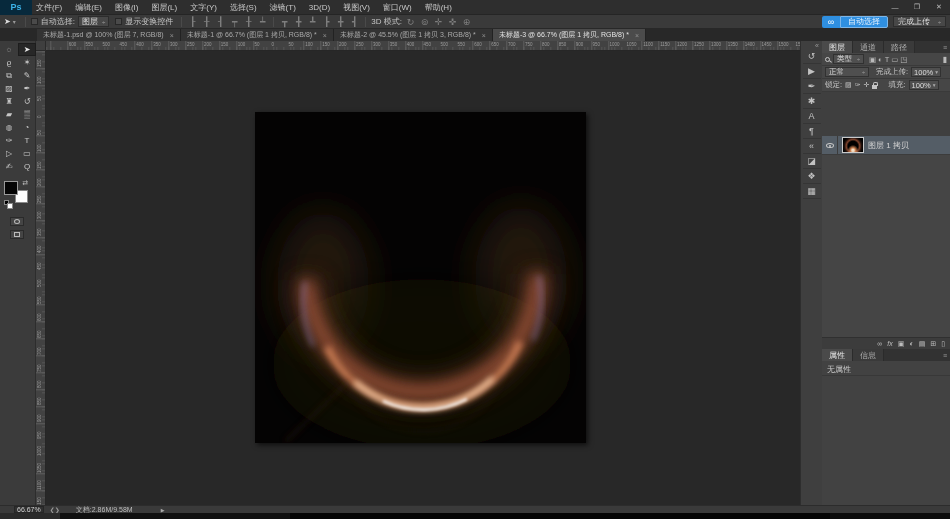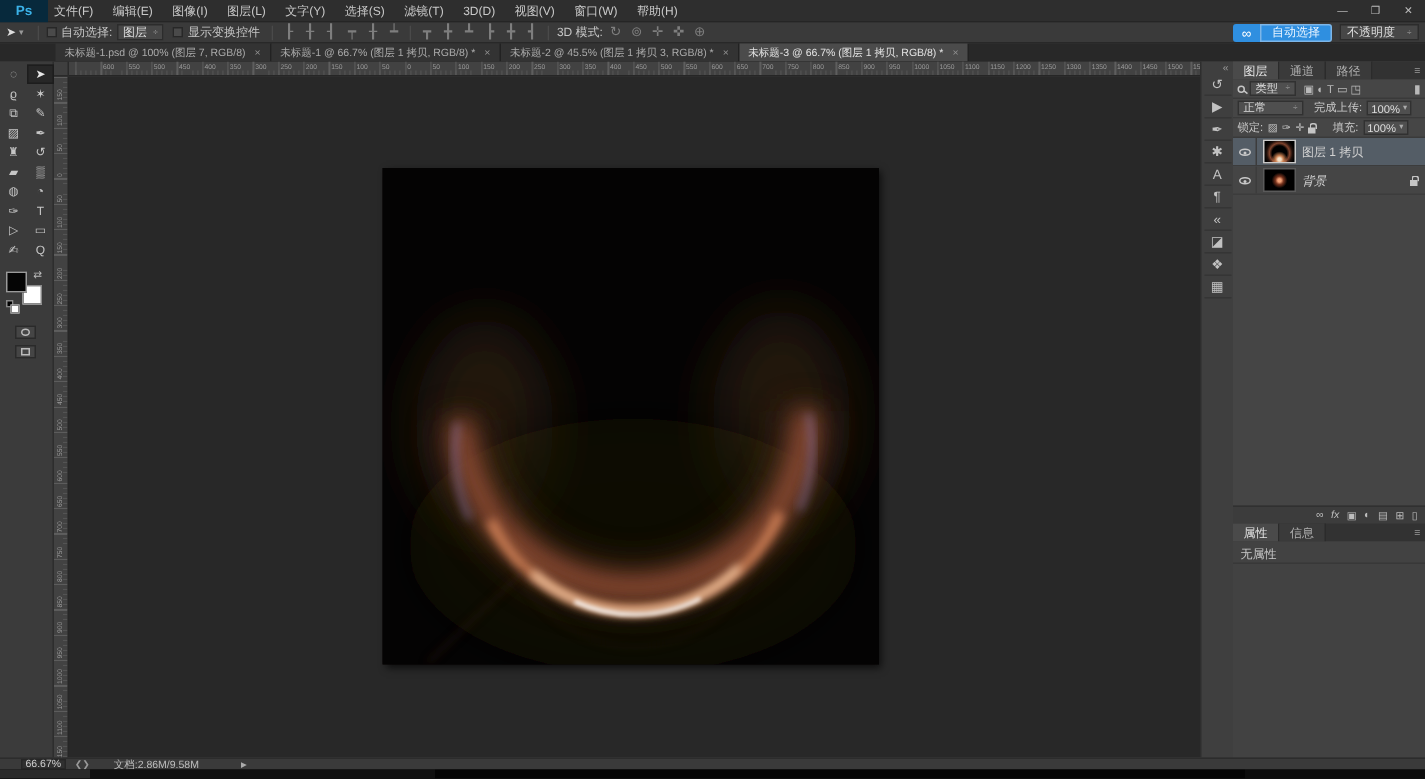--- a/index.html
+++ b/index.html
@@ -128,21 +128,21 @@
   .filt-toggle { margin-left:auto; color:#b9b9b9; font-size:8px; }
   .lock-icons { display:flex; gap:3px; font-size:7px; color:#c2c2c2; align-items:center; }
   .mag { width:5px; height:5px; border:1px solid #c5c5c5; border-radius:50%; position:relative;
     display:inline-block; }
   .mag:after { content:''; position:absolute; width:3px; height:1px; background:#c5c5c5;
     right:-2.5px; bottom:-1px; transform:rotate(40deg); }
   .lockico { width:5px; height:4px; background:#c5c5c5; position:relative; display:inline-block;
     margin-top:3px; }
   .lockico:before { content:''; position:absolute; top:-3px; left:0.5px; width:3px; height:3px;
     border:1px solid #c5c5c5; border-bottom:none; border-radius:2px 2px 0 0; }
-  .layerlist { flex:1; background:#454545; overflow:hidden; }
+  .layerlist { flex:1; background:#454545; overflow:hidden;margin-top:44px; }
   .layerrow { height:19px; display:flex; align-items:center; border-bottom:1px solid #3c3c3c;
     font-size:8px; color:#d2d2d2; }
   .layerrow.selected { background:#545d66; }
   .eye-cell { width:16px; height:100%; border-right:1px solid #3c3c3c; display:flex;
     align-items:center; justify-content:center; }
   .eye { width:8px; height:5px; border:1px solid #c9c9c9; border-radius:50%; position:relative; }
   .eye:after { content:''; position:absolute; left:2.5px; top:1px; width:2px; height:2px;
     border-radius:50%; background:#c9c9c9; }
   .thumb { width:22px; height:16px; background-color:#000; border:1px solid #5a5a5a; margin:0 4px; }
   .layerrow.selected .thumb { border-color:#c9c9c9; }
@@ -242,21 +242,21 @@
         <span style="color: rgb(126, 126, 126);">↻</span>
         <span style="color: rgb(126, 126, 126);">⊚</span>
         <span style="color: rgb(126, 126, 126);">✛</span>
         <span style="color: rgb(126, 126, 126);">✜</span>
         <span style="color: rgb(126, 126, 126);">⊕</span>
       </span>
     <span class="ob-right">
       <span class="cc-badge" id="cc-badge" style="background: rgb(47, 143, 224);">∞</span>
       <span class="cc-upload-btn" id="cc-btn" style="background: rgb(47, 143, 224);">自动选择</span>
       <span class="ws-select">
-        <span>不透明度</span>
+        <span>完成上传</span>
         <span class="mini-caret">÷</span>
       </span>
     </span>
   </div>
 
   <div class="tabbar" id="tabbar">
     <div class="tab-spacer"></div>
   <div class="doc-tab">
         <span>未标题-1.psd @ 100% (图层 7, RGB/8)</span>
         <span class="tab-close">×</span>
@@ -492,28 +492,20 @@
         </span>
       </div>
       <div class="layerlist" id="layerlist">
           <div class="layerrow selected">
             <div class="eye-cell">
               <div class="eye"></div>
             </div>
             <div class="thumb t0"></div>
             <span class="layer-name">图层 1 拷贝</span>
           </div>
-          <div class="layerrow">
-            <div class="eye-cell">
-              <div class="eye"></div>
-            </div>
-            <div class="thumb t2"></div>
-            <span class="layer-name italic">背景</span>
-            <span class="lockico layer-lock"></span>
-          </div>
         </div>
       <div class="layers-bottombar" id="layers-bottom">
           <span>∞</span>
           <span class="lb-fx">fx</span>
           <span>▣</span>
           <span>◐</span>
           <span>▤</span>
           <span>⊞</span>
           <span>▯</span>
         </div>

